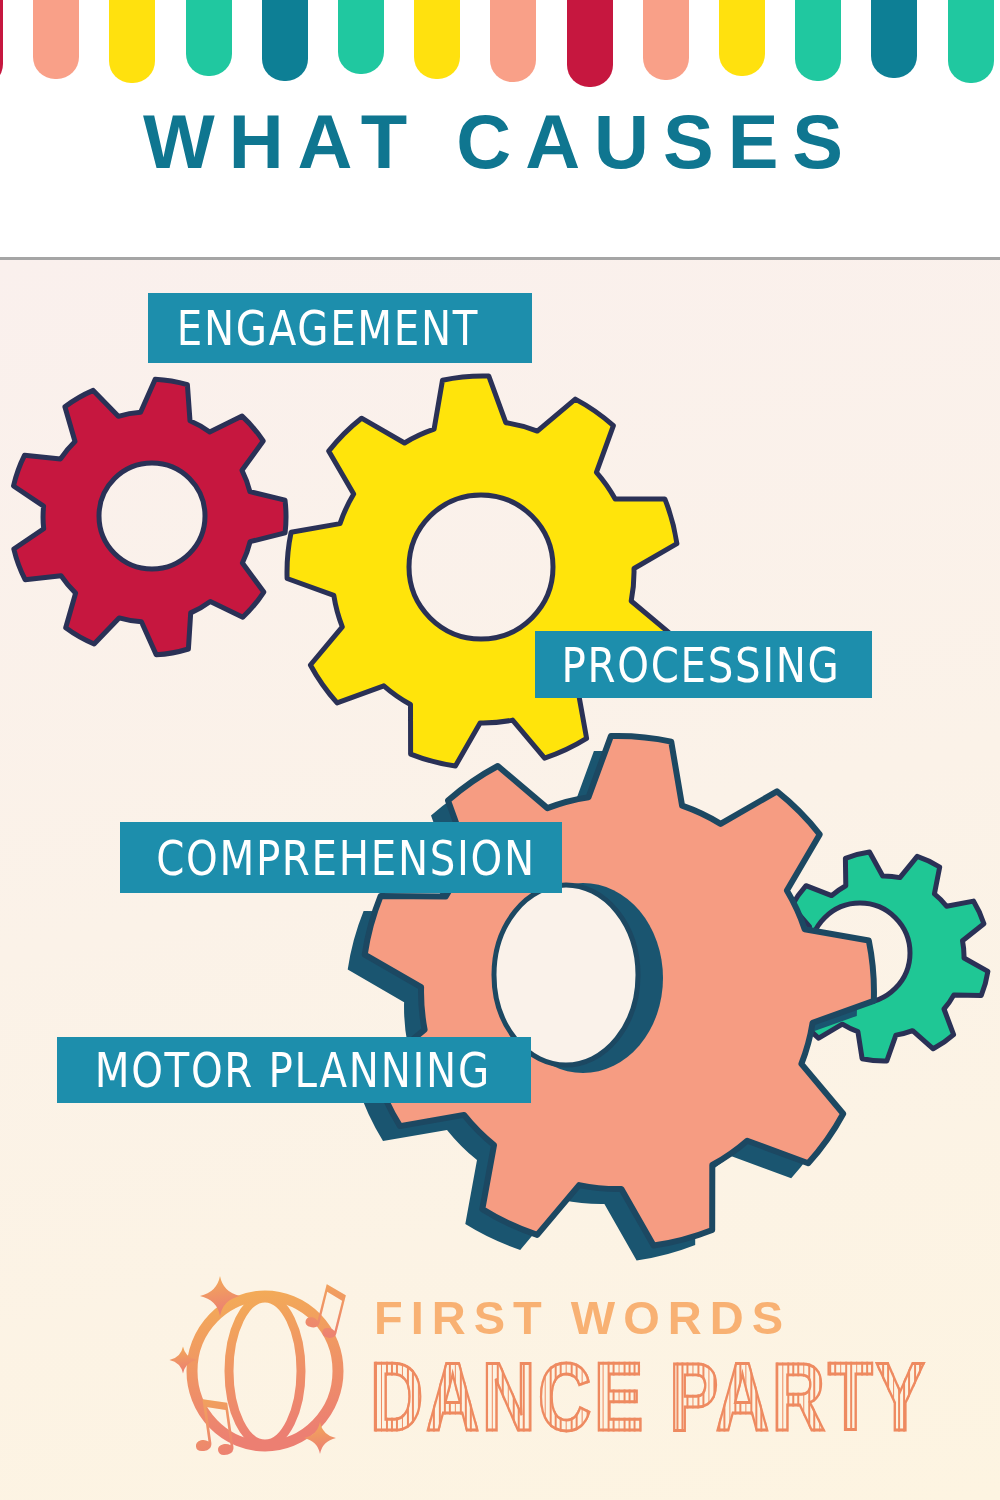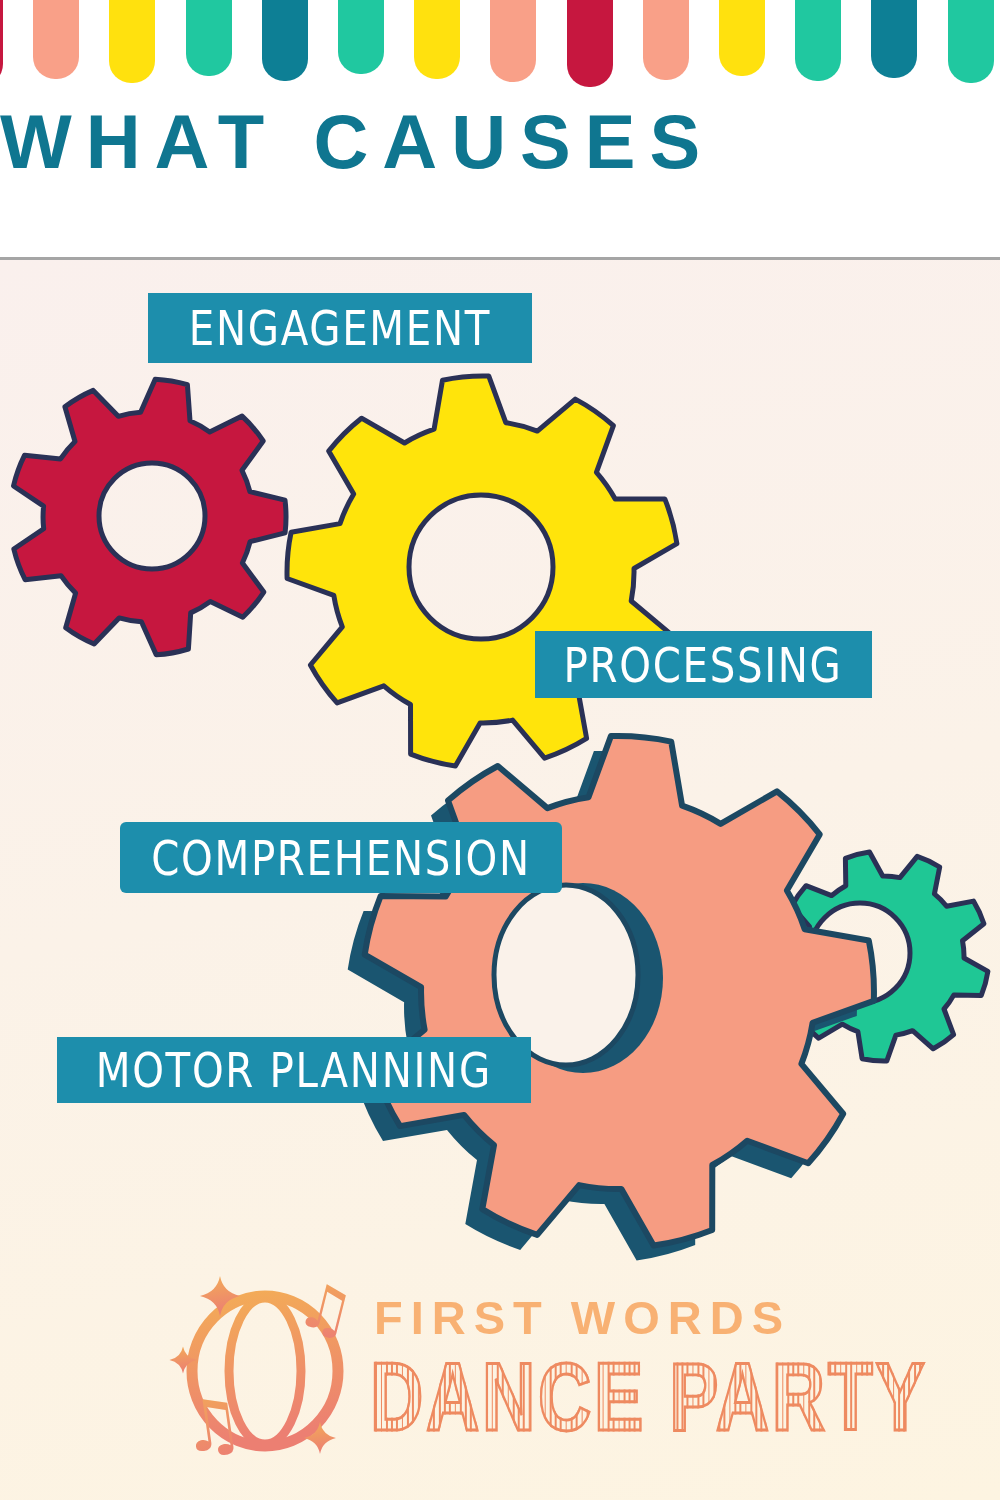--- a/index.html
+++ b/index.html
@@ -4,42 +4,42 @@
 <style>
   html,body{margin:0;padding:0;background:#ffffff;}
   .canvas{position:relative;width:1000px;height:1500px;background:#ffffff;overflow:hidden;
           font-family:"Liberation Sans",sans-serif;}
 
   
   .stripe-row{position:absolute;left:0;top:0;width:1000px;height:95px;z-index:3;}
   .stripe{position:absolute;top:0;width:46px;border-radius:0 0 22px 22px;}
 
   
-  .title{position:absolute;left:0;top:104px;width:1000px;z-index:2;
+  .title{position:absolute;left:0;top:104px;width:1000px;text-align:center;z-index:2;
          color:var(--title-color);font-weight:bold;font-size:76px;letter-spacing:14px;
          line-height:76px;}
   .title div{white-space:nowrap;}
 
   
   .divider{position:absolute;left:0;top:257px;width:1000px;height:3px;background:var(--divider);z-index:1;}
   .content-bg{position:absolute;left:0;top:260px;width:1000px;height:1240px;z-index:0;
               background:linear-gradient(168deg,var(--bg-top) 0%,var(--bg-mid) 48%,var(--bg-bottom) 100%);}
 
   
   .gears{position:absolute;left:0;top:0;width:1000px;height:1500px;z-index:1;pointer-events:none;}
 
   
   .label{position:absolute;z-index:2;background:var(--label-bg);
-         display:flex;align-items:center;justify-content:center;}
+         display:flex;align-items:center;justify-content:flex-start;}
   .label span{color:var(--label-text);font-family:"DejaVu Sans",sans-serif;font-size:48px;
               letter-spacing:2px;transform:scaleX(0.84);white-space:nowrap;}
   .lb-0{left:148px;top:293px;width:384px;height:70px;}
   .lb-1{left:563px;top:418px;width:223px;height:63px;}
   .lb-2{left:535px;top:631px;width:337px;height:67px;}
-  .lb-3{left:120px;top:822px;width:442px;height:71px;border-radius:6px;}
+  .lb-3{left:120px;top:822px;width:442px;height:71px;}
   .lb-4{left:57px; top:1025px;width:474px;height:66px;margin-top:12px;}
   .lb-5{left:292px;top:1165px;width:268px;height:68px;}
 
   
   .logo{position:absolute;left:168px;top:1258px;width:720px;height:220px;z-index:2;}
   .ball{position:absolute;left:0;top:0;}
   .fw{position:absolute;left:206px;top:32px;font-size:47px;font-weight:bold;letter-spacing:8px;
       color:var(--logo-light);white-space:nowrap;text-align:right;}
   .dp{position:absolute;left:202px;top:84px;font-size:84px;font-weight:bold;letter-spacing:3px;
       white-space:nowrap;color:transparent;-webkit-text-stroke:2.5px var(--logo-main);

